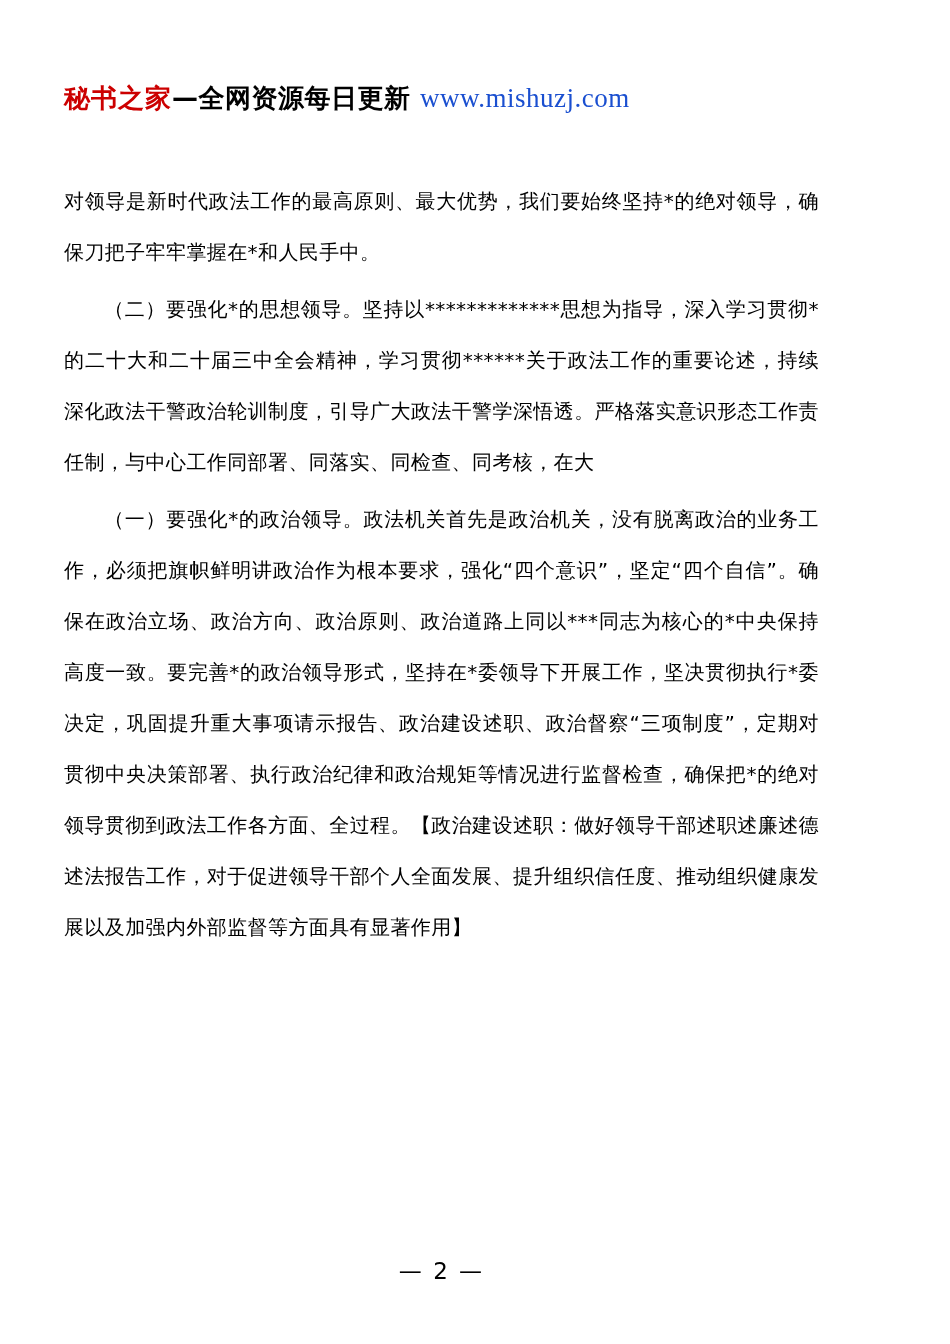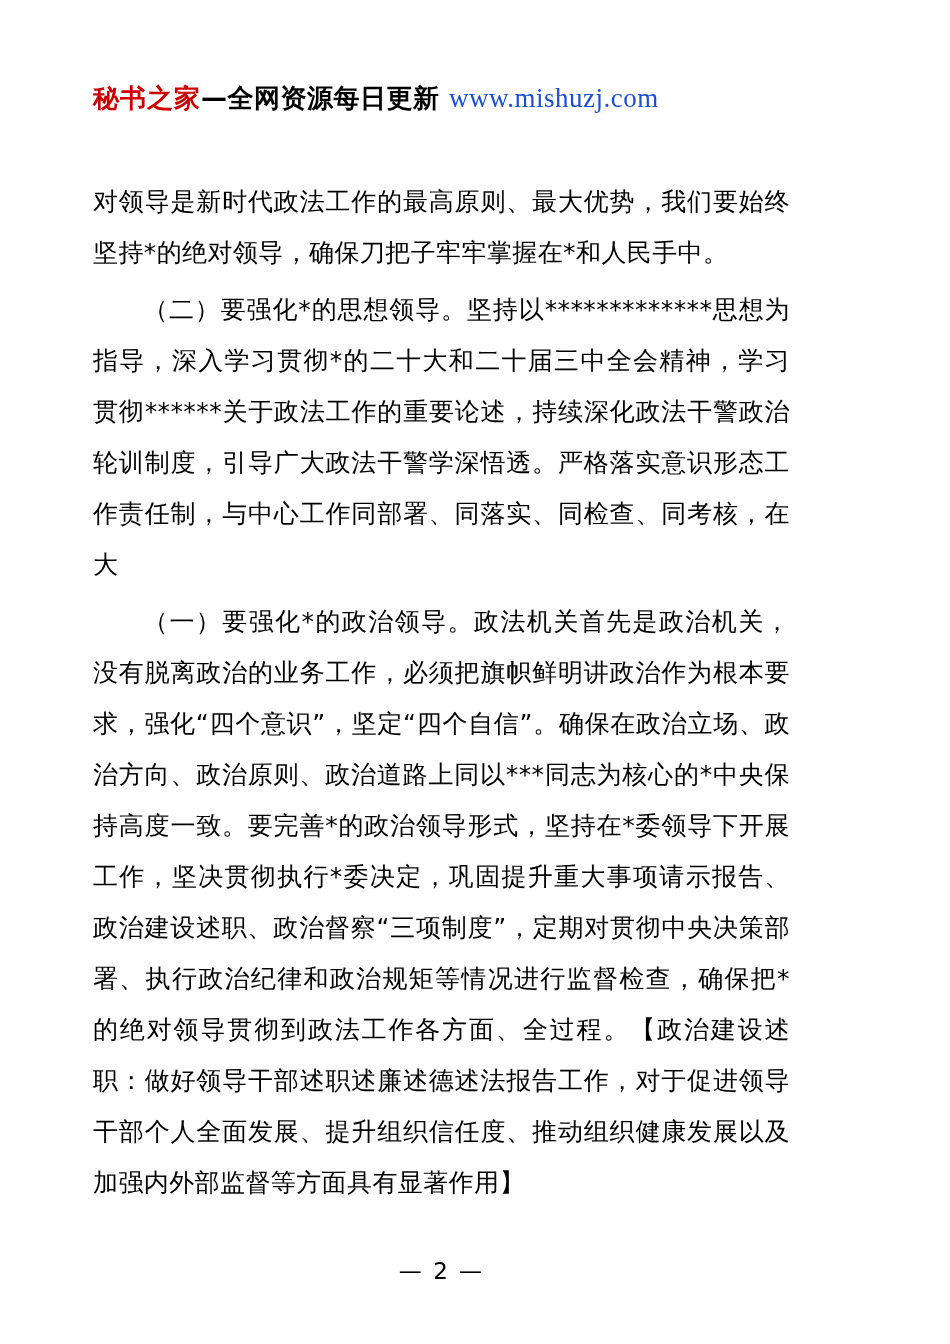--- a/index.html
+++ b/index.html
@@ -13,21 +13,21 @@
     font-family: "Liberation Serif", "DejaVu Serif", serif;
     color: #000000;
     position: relative;
     overflow: hidden;
   }
   .page {
     width: 883px;
     height: 1344px;
     position: relative;
     box-sizing: border-box;
-    padding: 0 93px;
+    padding: 0 64px;
     border-radius: 14px;
   }
   
   .header {
     padding-top: 82px;
     font-size: 26px;
     line-height: 1.2;
     white-space: nowrap;
     letter-spacing: 0.5px;
     font-family: "DejaVu Sans", "Liberation Sans", sans-serif;
@@ -45,21 +45,21 @@
     color: #1a4fd0;
     font-family: "Liberation Serif", "DejaVu Serif", serif;
     font-weight: normal;
     font-size: 27px;
   }
   
   .content {
     margin-top: 62px;
   }
   .para {
-    font-size: 25px;
+    font-size: 20px;
     line-height: 51px;
     text-align: justify;
     text-justify: inter-ideograph;
     margin: 0 0 6px 0;
     letter-spacing: 0.4px;
     font-family: "DejaVu Sans", "Liberation Sans", sans-serif;
     font-weight: 500;
   }
   .para.indent {
     text-indent: 2em;

